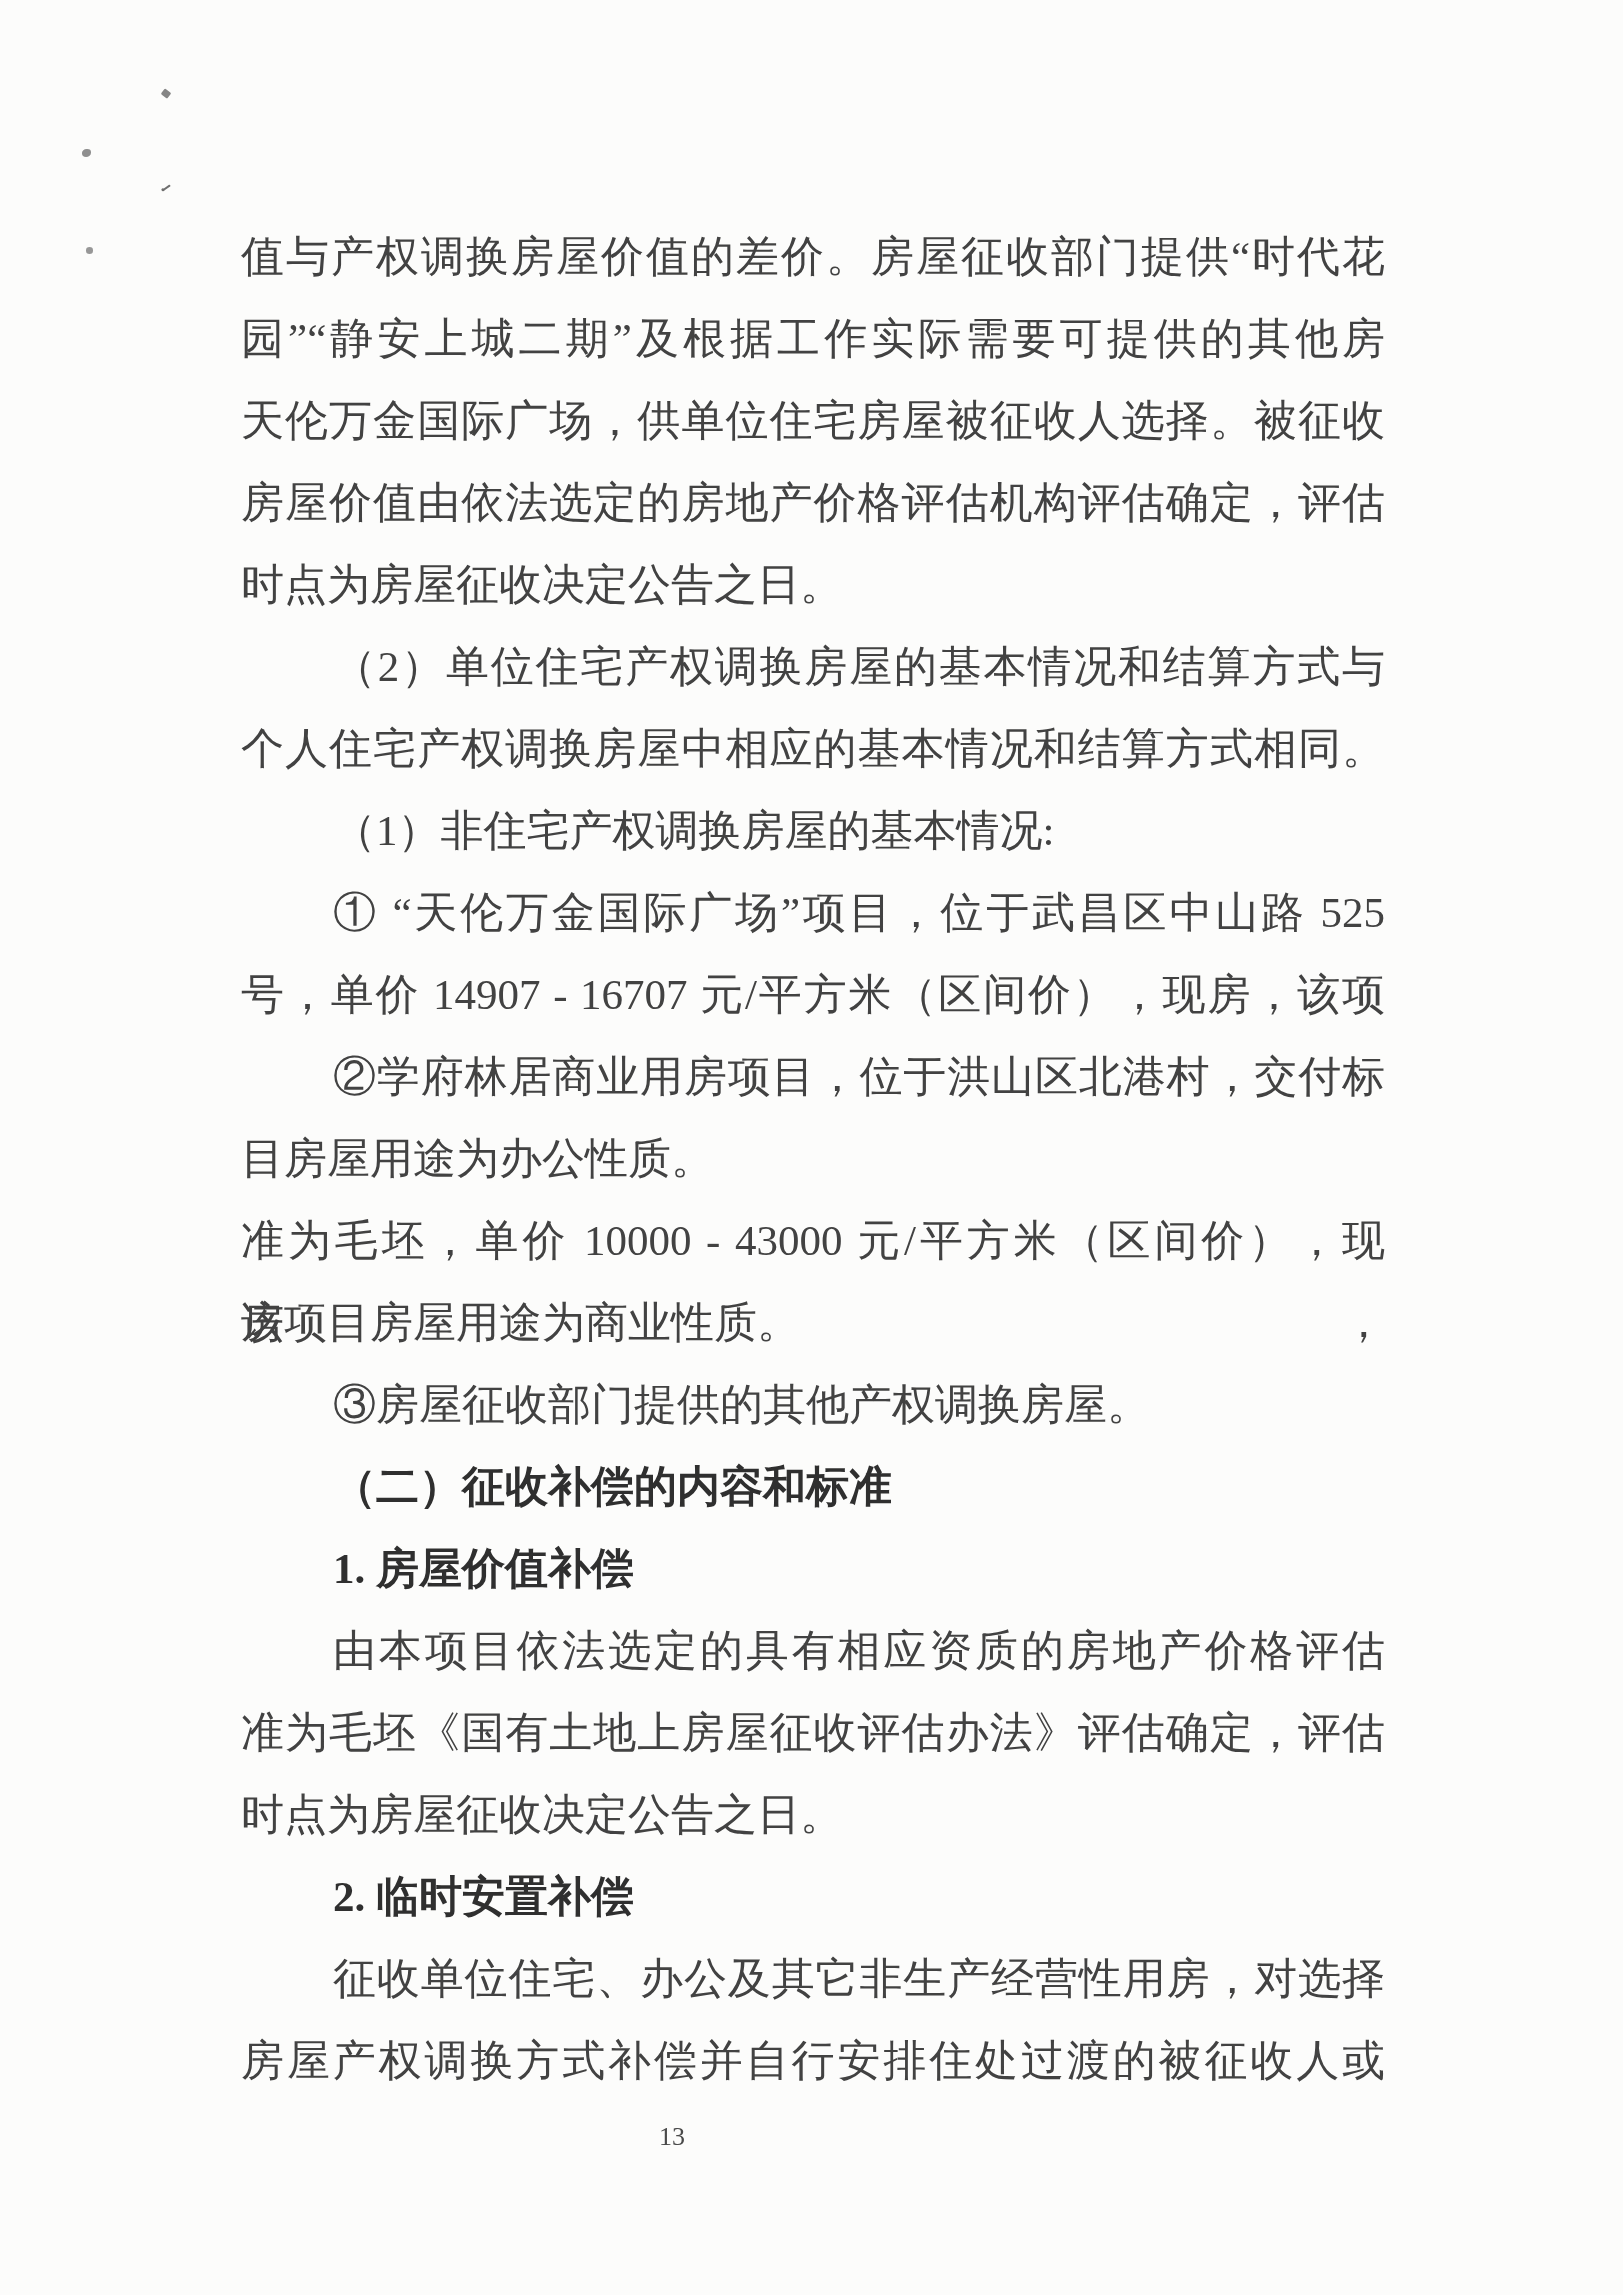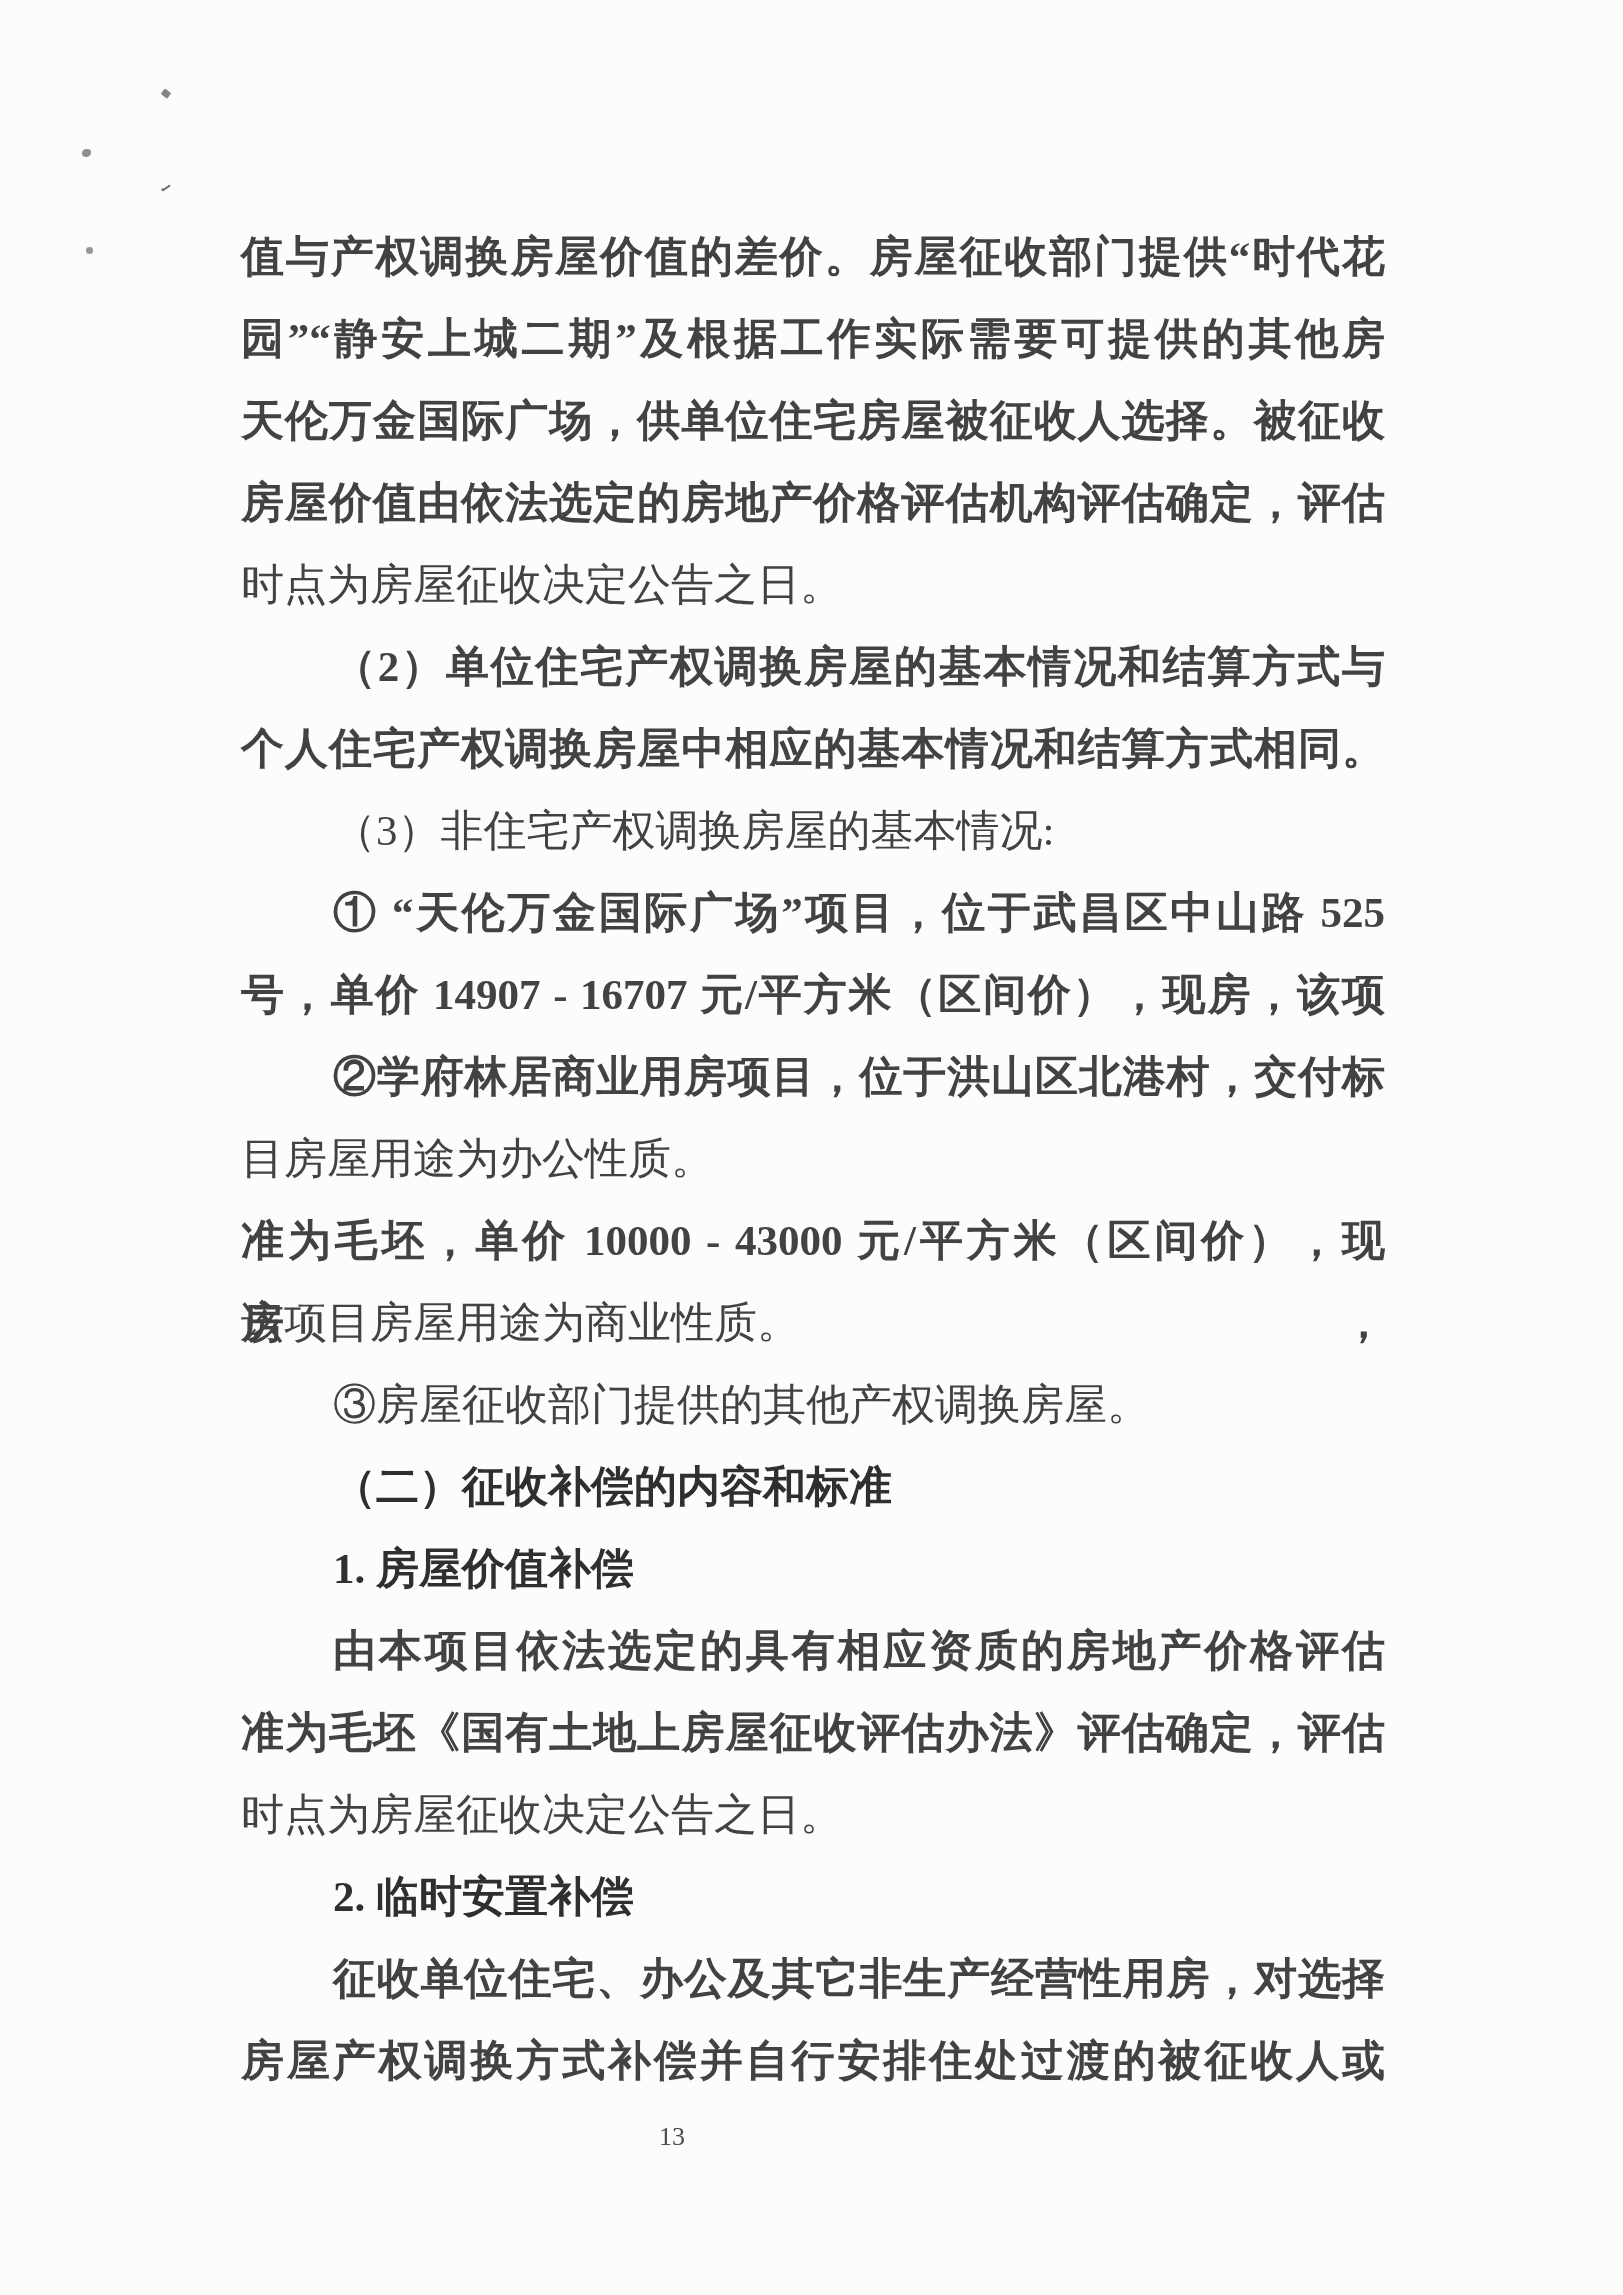--- a/index.html
+++ b/index.html
@@ -30,21 +30,20 @@
   .line{
     height:82px;
     line-height:82px;
     white-space:nowrap;
     text-align:left;
   }
   .line.fill{
     white-space:normal;
     text-align:justify;
     text-align-last:justify;
-    font-weight:bold;
   }
   .line.indent{
     padding-left:92px;
   }
   .line.bold{
     font-weight:700;
     color:var(--ink-bold);
   }
   .page-number{
     position:absolute;
@@ -93,21 +92,21 @@
   <span class="speck speck-d"></span>
 
   <div class="text-block">
       <div class="line fill">值与产权调换房屋价值的差价。房屋征收部门提供“时代花</div>
       <div class="line fill">园”“静安上城二期”及根据工作实际需要可提供的其他房</div>
       <div class="line fill">天伦万金国际广场，供单位住宅房屋被征收人选择。被征收</div>
       <div class="line fill">房屋价值由依法选定的房地产价格评估机构评估确定，评估</div>
       <div class="line">时点为房屋征收决定公告之日。</div>
       <div class="line indent fill">（2）单位住宅产权调换房屋的基本情况和结算方式与</div>
       <div class="line fill">个人住宅产权调换房屋中相应的基本情况和结算方式相同。</div>
-      <div class="line indent">（3）非住宅产权调换房屋的基本情况:</div>
+      <div class="line indent">（1）非住宅产权调换房屋的基本情况:</div>
       <div class="line indent fill">① “天伦万金国际广场”项目，位于武昌区中山路 525</div>
       <div class="line fill">号，单价 14907 - 16707 元/平方米（区间价），现房，该项</div>
       <div class="line indent fill">②学府林居商业用房项目，位于洪山区北港村，交付标</div>
       <div class="line">目房屋用途为办公性质。</div>
       <div class="line fill">准为毛坯，单价 10000 - 43000 元/平方米（区间价），现房，</div>
       <div class="line">该项目房屋用途为商业性质。</div>
       <div class="line indent">③房屋征收部门提供的其他产权调换房屋。</div>
       <div class="line indent bold">（二）征收补偿的内容和标准</div>
       <div class="line indent bold">1. 房屋价值补偿</div>
       <div class="line indent fill">由本项目依法选定的具有相应资质的房地产价格评估</div>

